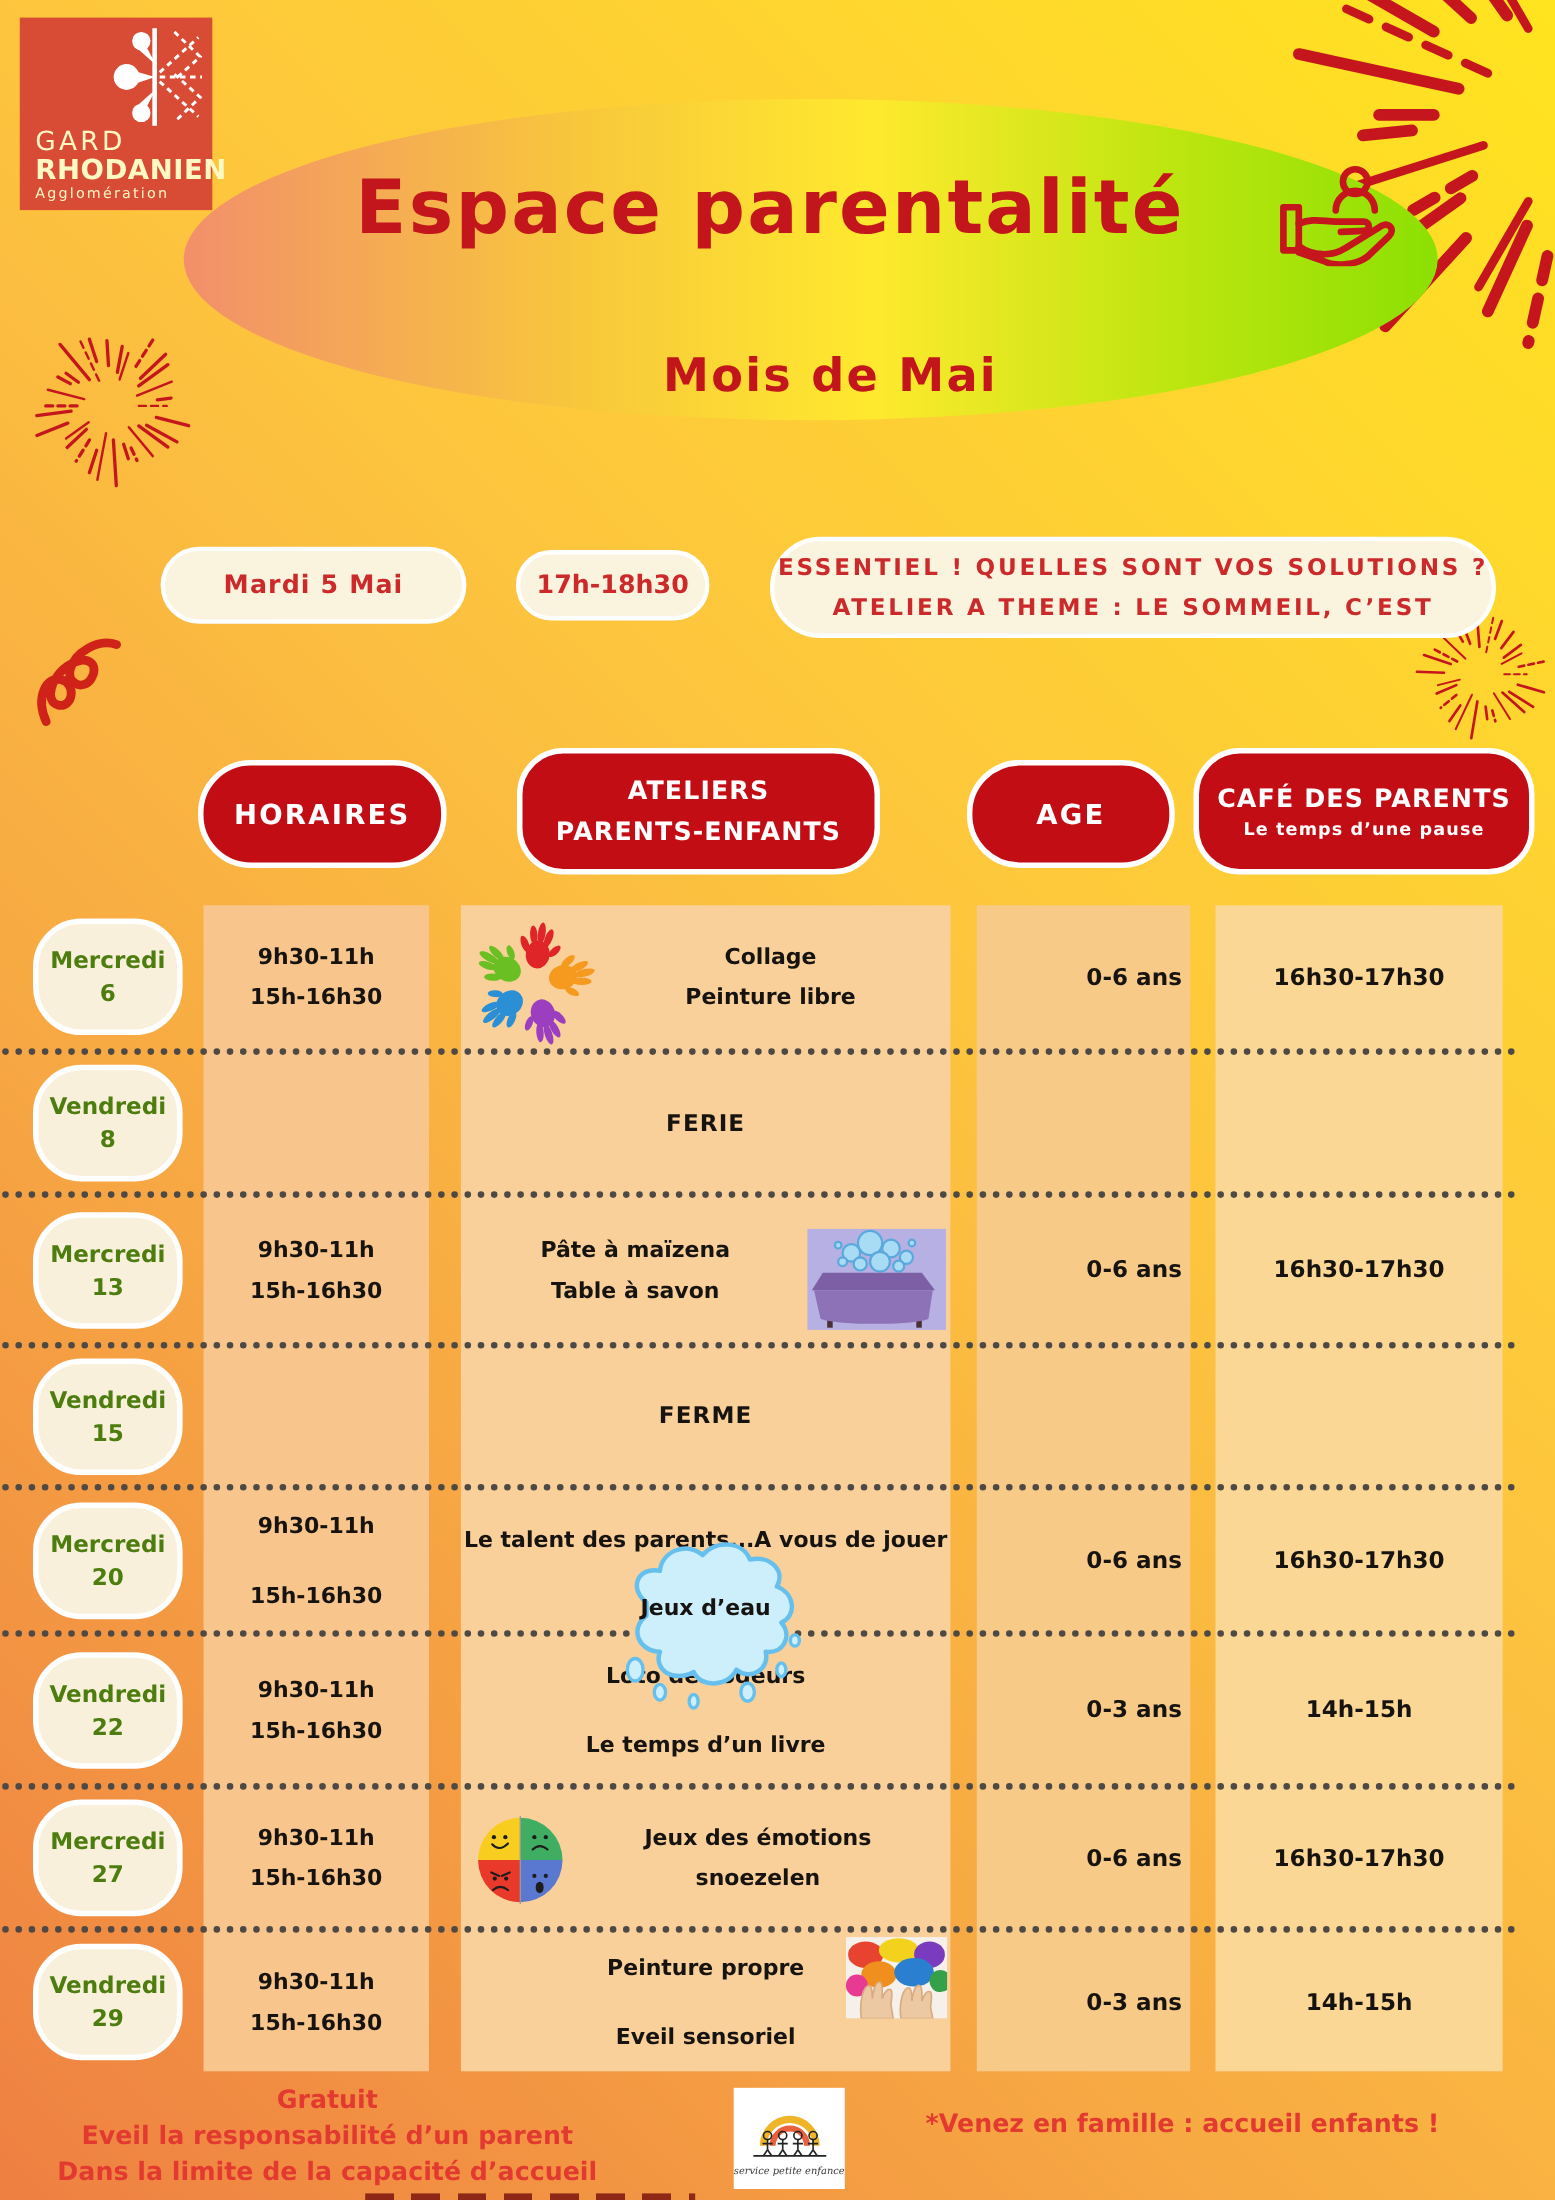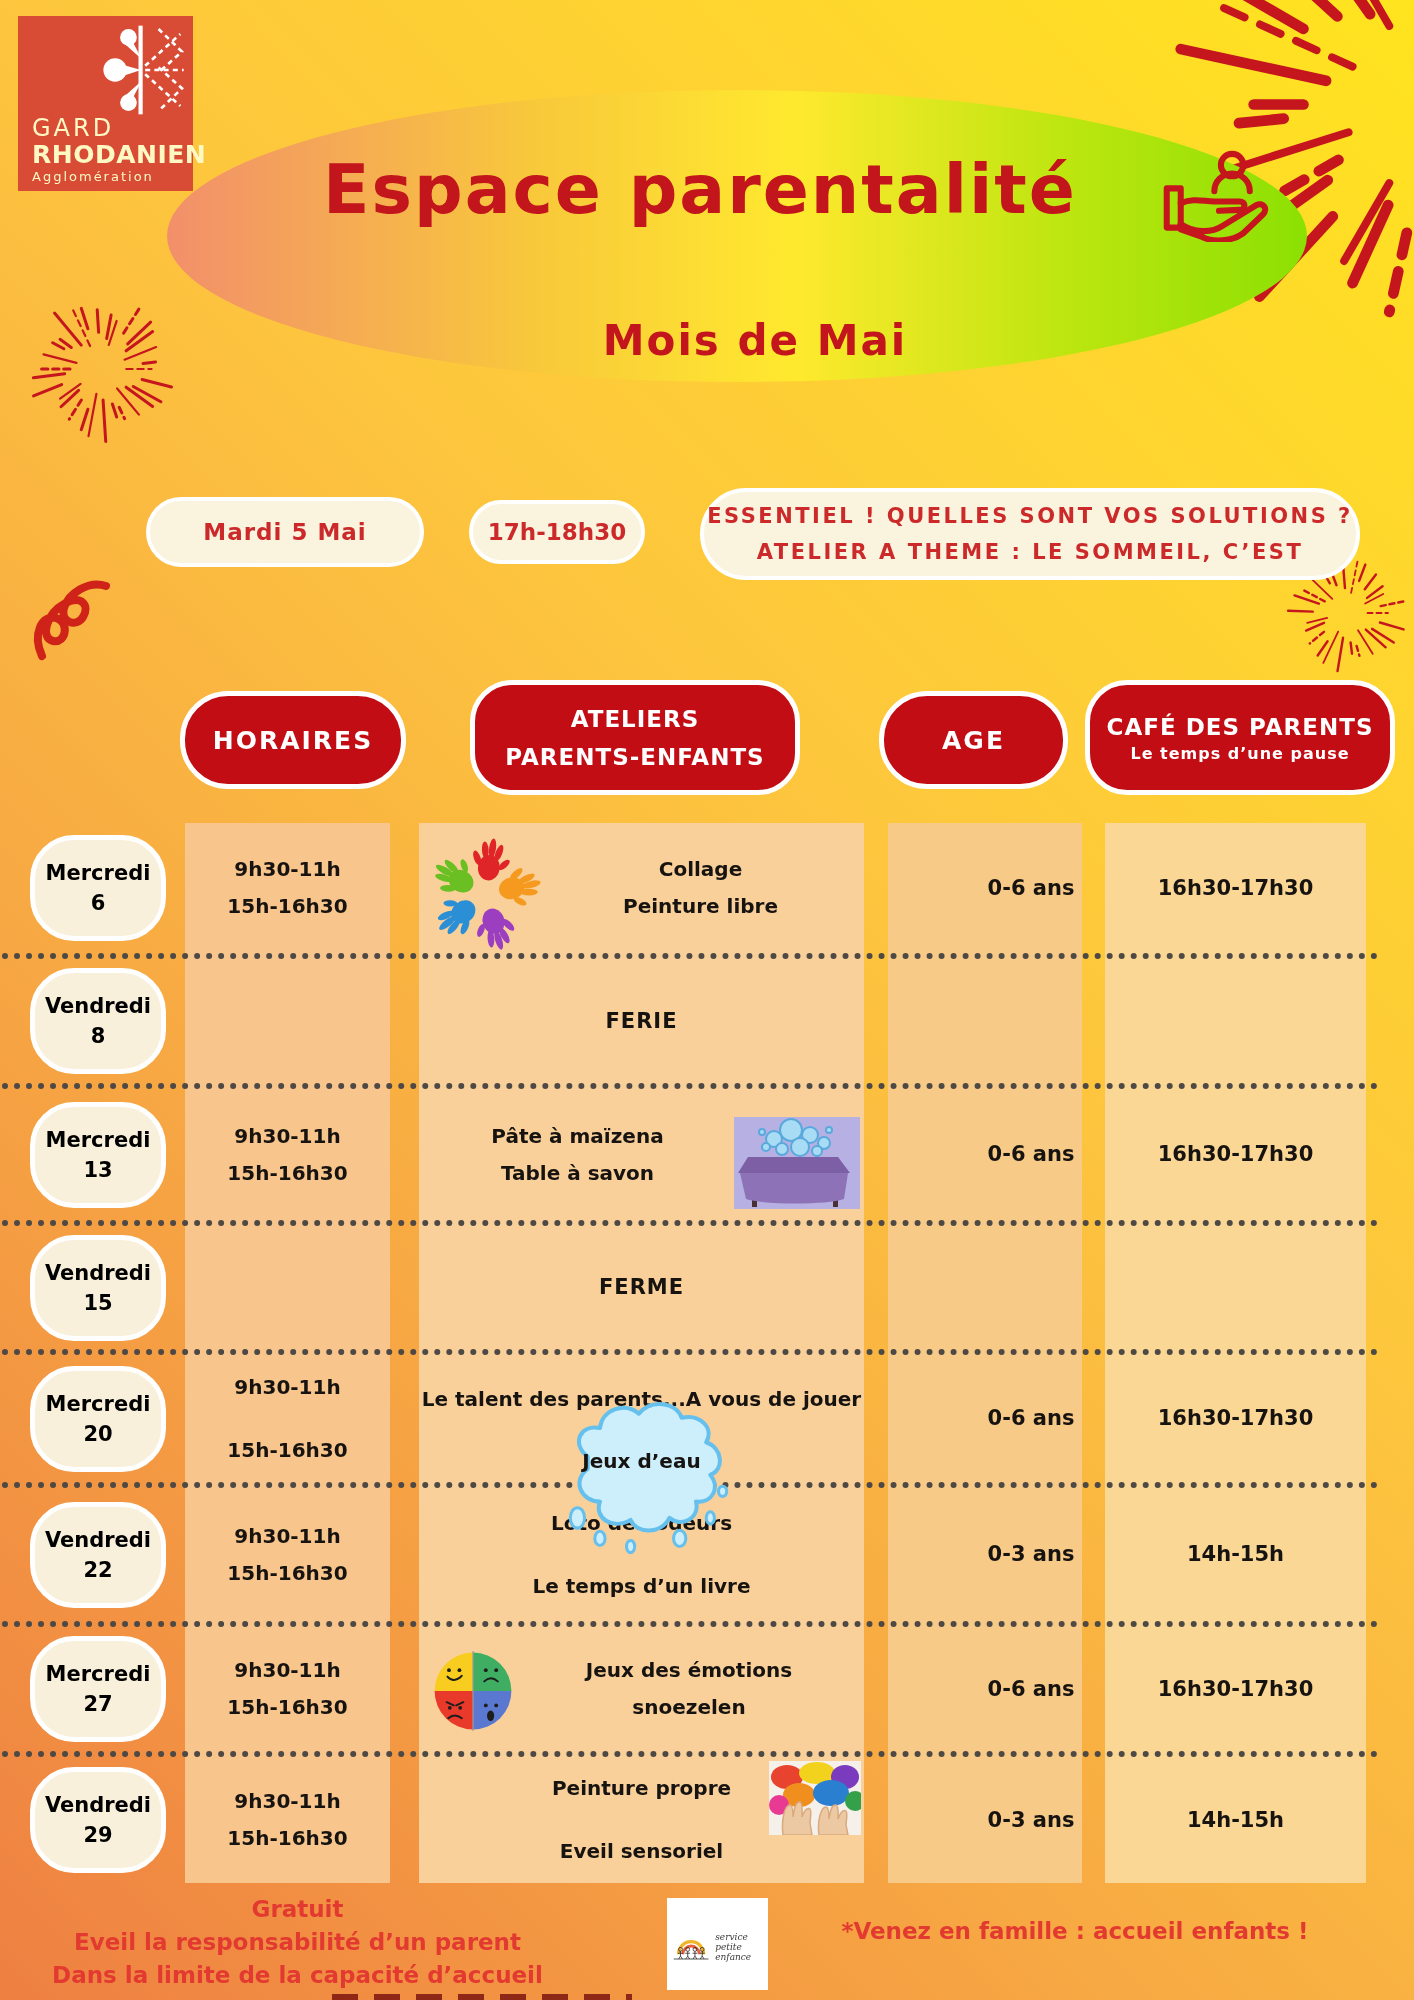--- a/index.html
+++ b/index.html
@@ -68,21 +68,21 @@
   .rows .trow:nth-child(3){height:137px;}
   .rows .trow:nth-child(4){height:129px;}
   .rows .trow:nth-child(5){height:133px;}
   .rows .trow:nth-child(6){height:139px;}
   .rows .trow:nth-child(7){height:130px;}
   .rows .trow:nth-child(8){height:126px;}
 
   .daypill{position:absolute;left:28px;top:50%;transform:translateY(-50%);width:136px;height:106px;
     background:#f8f0da;border:5px solid #fff;border-radius:44px;box-sizing:border-box;
     display:flex;flex-direction:column;align-items:center;justify-content:center;
-    font-weight:800;color:#000000;font-size:21px;line-height:30px;}
+    font-weight:800;color:#4d7c0f;font-size:21px;line-height:30px;}
 
   .cell{position:absolute;top:0;height:100%;display:flex;flex-direction:column;
     align-items:center;justify-content:center;color:#171310;font-weight:800;
     font-size:20px;line-height:37px;text-align:center;}
   .c1{left:183px;width:205px;}
   .c2{left:417px;width:445px;}
   .c3{left:932px;width:194px;font-size:21px;}
   .c4{left:1103px;width:261px;font-size:21px;}
   .gap-wide{gap:26px;}
   .shift-r{margin-left:118px;}
@@ -98,21 +98,21 @@
   .talent-line{position:absolute;left:0;top:26px;width:100%;text-align:center;font-size:20px;}
   .splash-svg{position:absolute;left:138px;top:38px;width:184px;height:164px;z-index:1;}
   .jeux-line{position:absolute;left:0;top:88px;width:100%;text-align:center;z-index:2;}
 
   
   .fnotes{position:absolute;left:35px;top:1893px;width:525px;text-align:center;
     color:#e23a30;font-weight:800;font-size:23px;line-height:33px;}
   .fnote-star{position:absolute;left:840px;top:1918px;width:470px;text-align:center;
     color:#e23a30;font-weight:800;font-size:23px;}
   .kidslogo{position:absolute;left:667px;top:1898px;width:101px;height:92px;background:#fff;
-    display:flex;flex-direction:row;align-items:center;justify-content:flex-start;
+    display:flex;flex-direction:column;align-items:center;justify-content:flex-start;
     box-sizing:border-box;padding-top:4px;}
   .kidslogo .caption{font-family:"DejaVu Serif",serif;font-style:italic;font-size:9px;color:#3a3a3a;margin-top:1px;}
 </style>
 </head>
 <body>
 
 <div class="page">
 
   <svg id="burst-tr" class="burst" viewBox="0 0 100 100">
       <line x1="66.0" y1="50.0" x2="82.0" y2="50.0" stroke="#c5161d" stroke-width="1.4" stroke-dasharray="4 3" stroke-linecap="round"></line>

